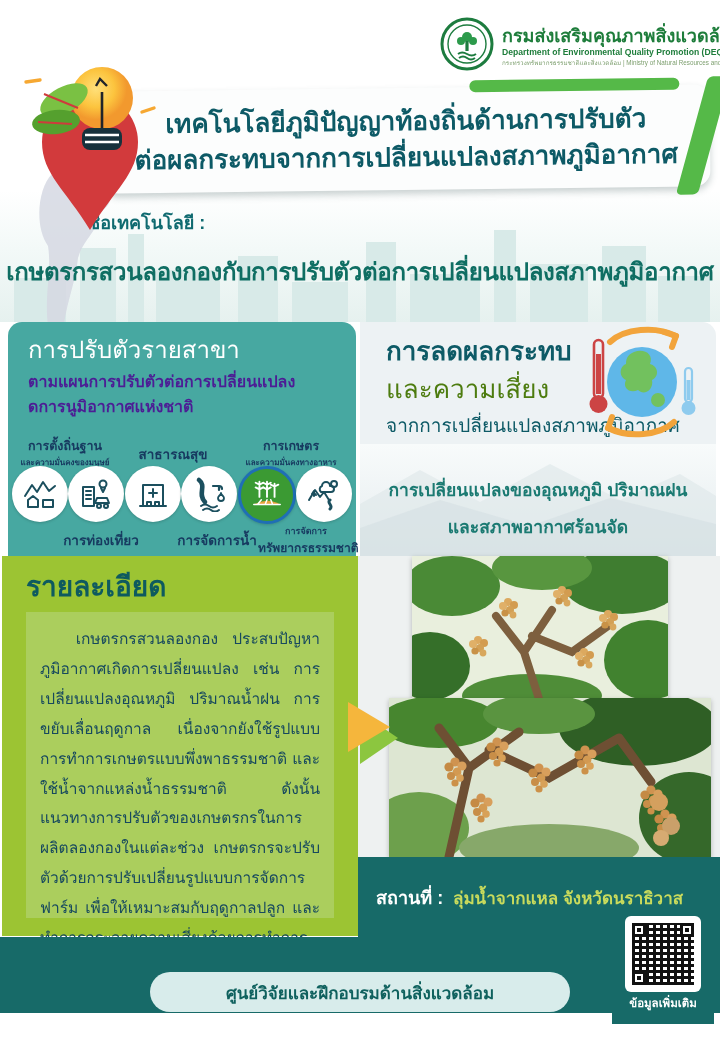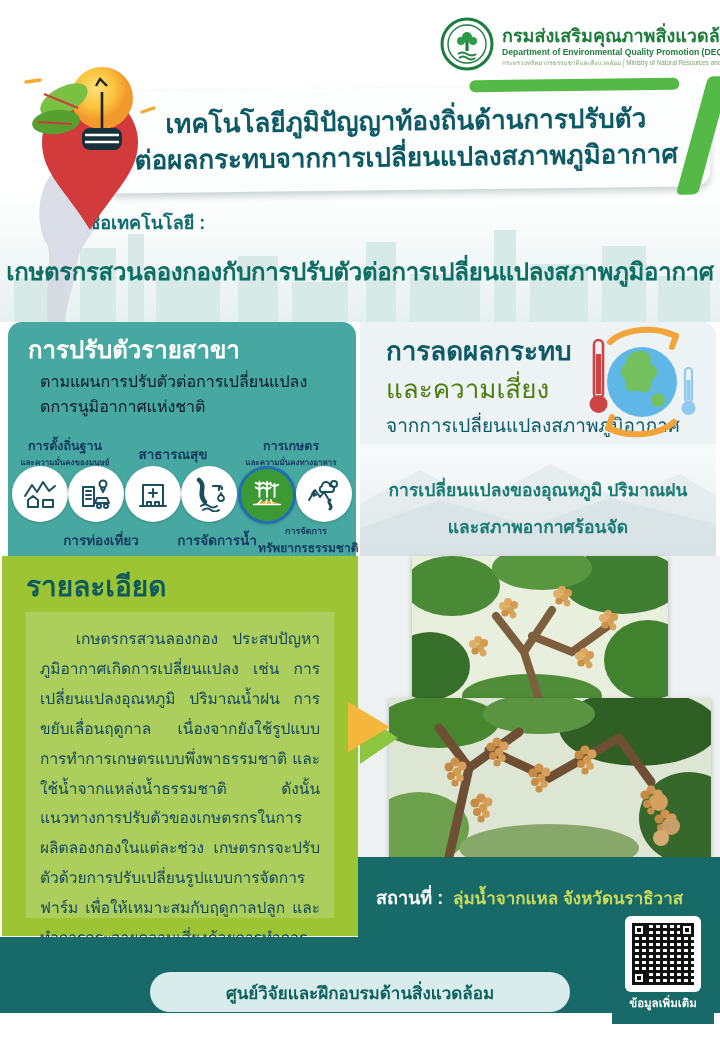--- a/index.html
+++ b/index.html
@@ -26,22 +26,22 @@
   
   .mid-bg{left:0;top:190px;width:720px;height:132px;z-index:0;
           background:linear-gradient(180deg,#ffffff 0%,#f3f9f8 45%,#e6f1ef 100%);}
   .mid-bg svg{position:absolute;bottom:0;left:0;}
   .tech-label{left:88px;top:208px;font-size:18px;font-weight:bold;color:#0f6a70;z-index:2;}
   .tech-name{left:0;top:252px;width:720px;text-align:center;font-size:24px;font-weight:bold;
           color:#0f6e63;white-space:nowrap;z-index:2;letter-spacing:-.3px;}
 
   
   .sector-panel{left:8px;top:322px;width:348px;height:234px;background:#47a8a1;border-radius:14px 14px 0 0;z-index:2;}
-  .sp-title{left:20px;top:8px;font-size:24px;font-weight:bold;color:#ffffff;}
-  .sp-sub{left:32px;top:48px;width:310px;font-size:16px;color:#0f172a;line-height:1.55;}
+  .sp-title{left:20px;top:8px;font-size:24px;font-weight:normal;color:#ffffff;}
+  .sp-sub{left:20px;top:48px;width:310px;font-size:16px;color:#4c1d95;line-height:1.55;font-weight:bold;}
   .sp-sub span{display:block;}
   .lab{position:absolute;text-align:center;color:#173a60;font-weight:bold;}
   .lab .big{display:block;font-size:12.5px;}
   .lab .small{display:block;font-size:8px;}
   .lab1{left:0px;top:114px;width:114px;}
   .lab3{left:118px;top:121px;width:94px;font-size:13.5px;}
   .lab5{left:226px;top:114px;width:114px;}
   .lab2{left:34px;top:207px;width:118px;font-size:13.5px;}
   .lab4{left:150px;top:207px;width:118px;font-size:13.5px;}
   .lab6{left:250px;top:202px;width:96px;}

